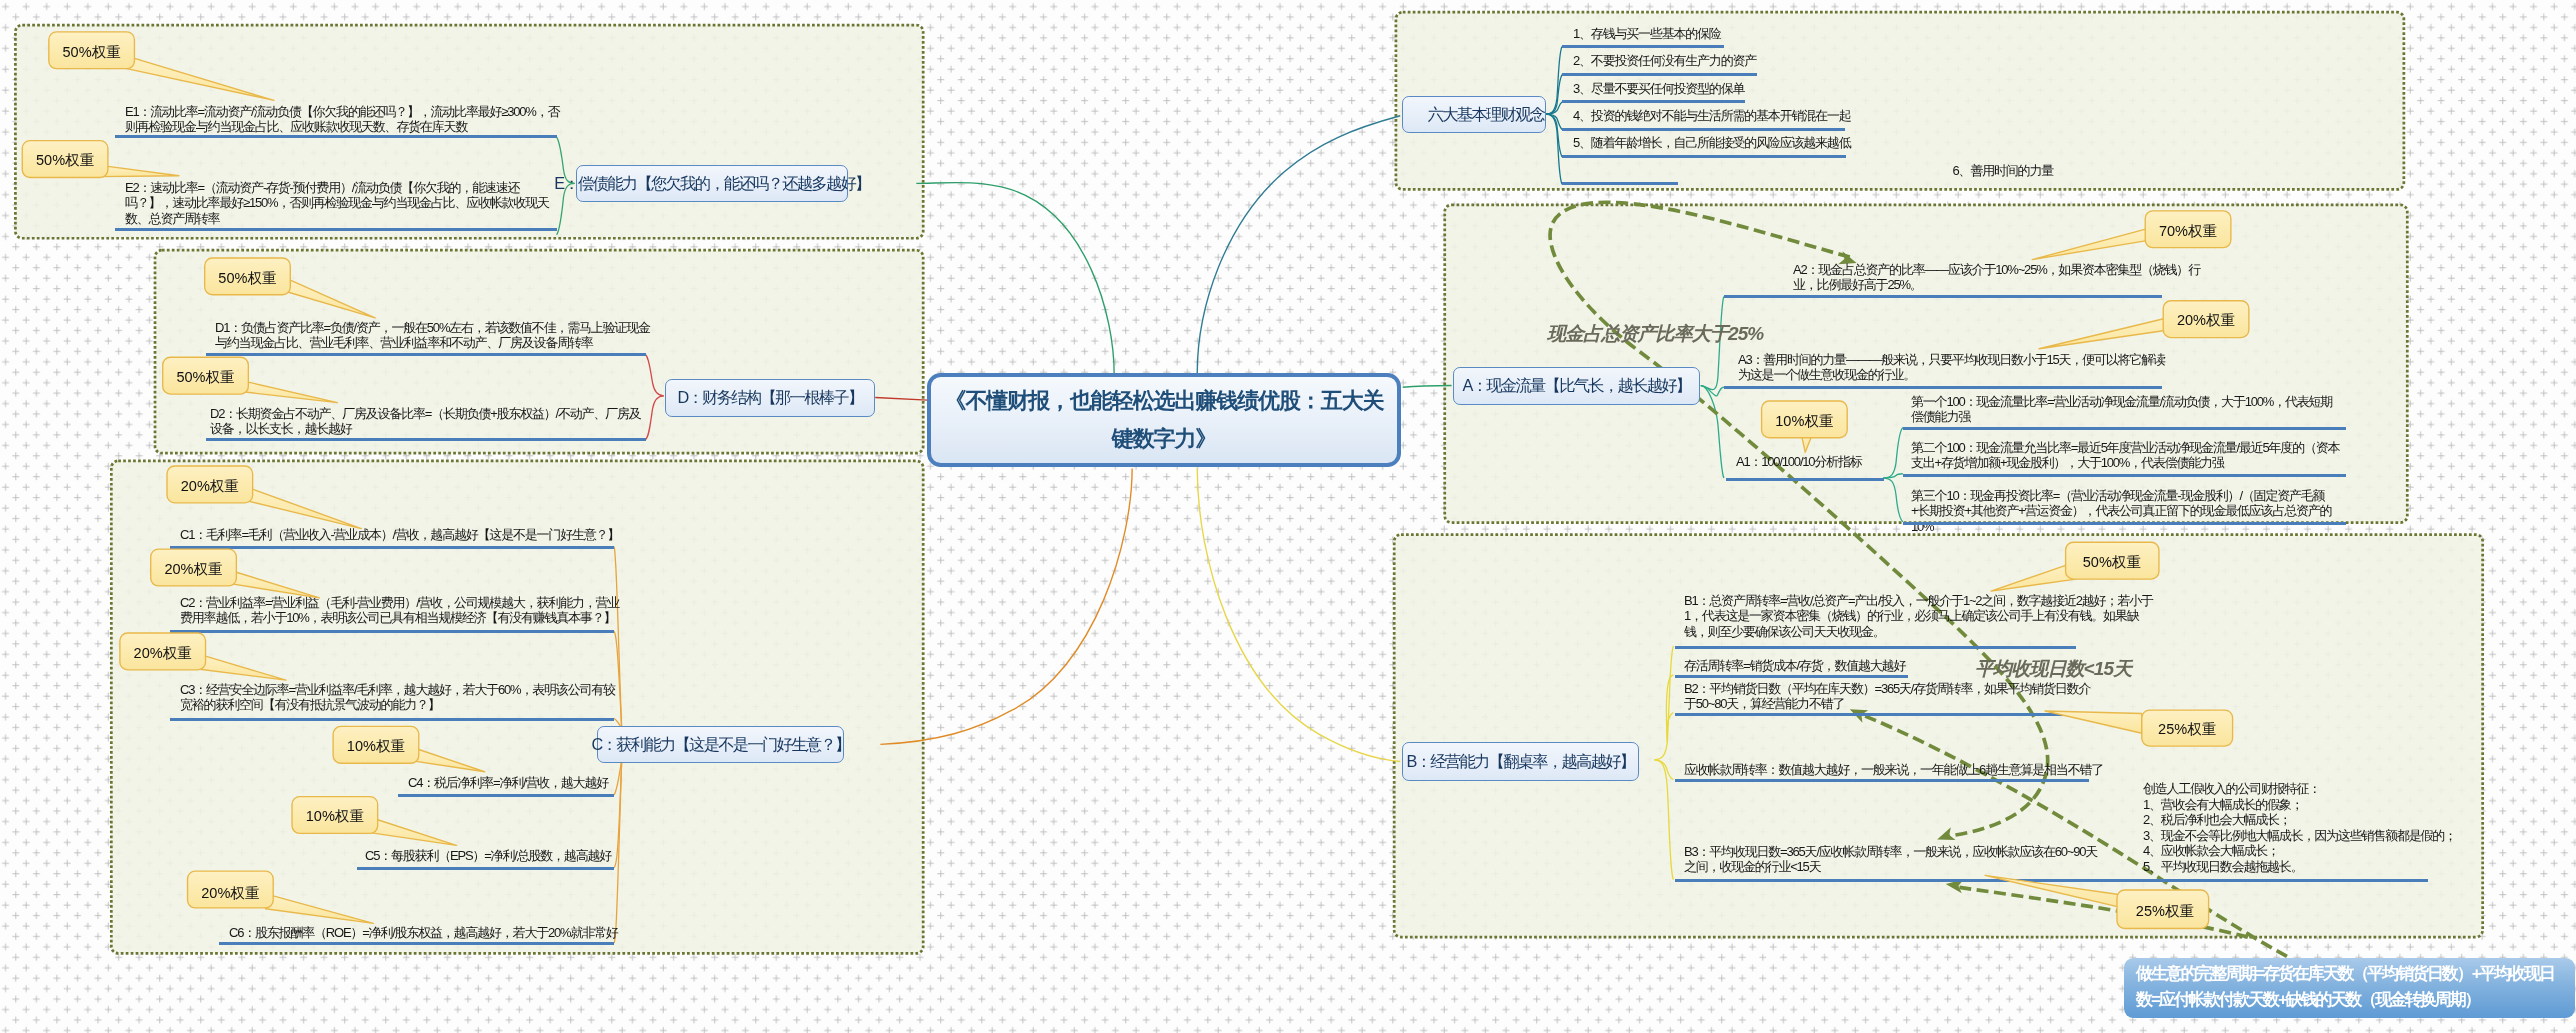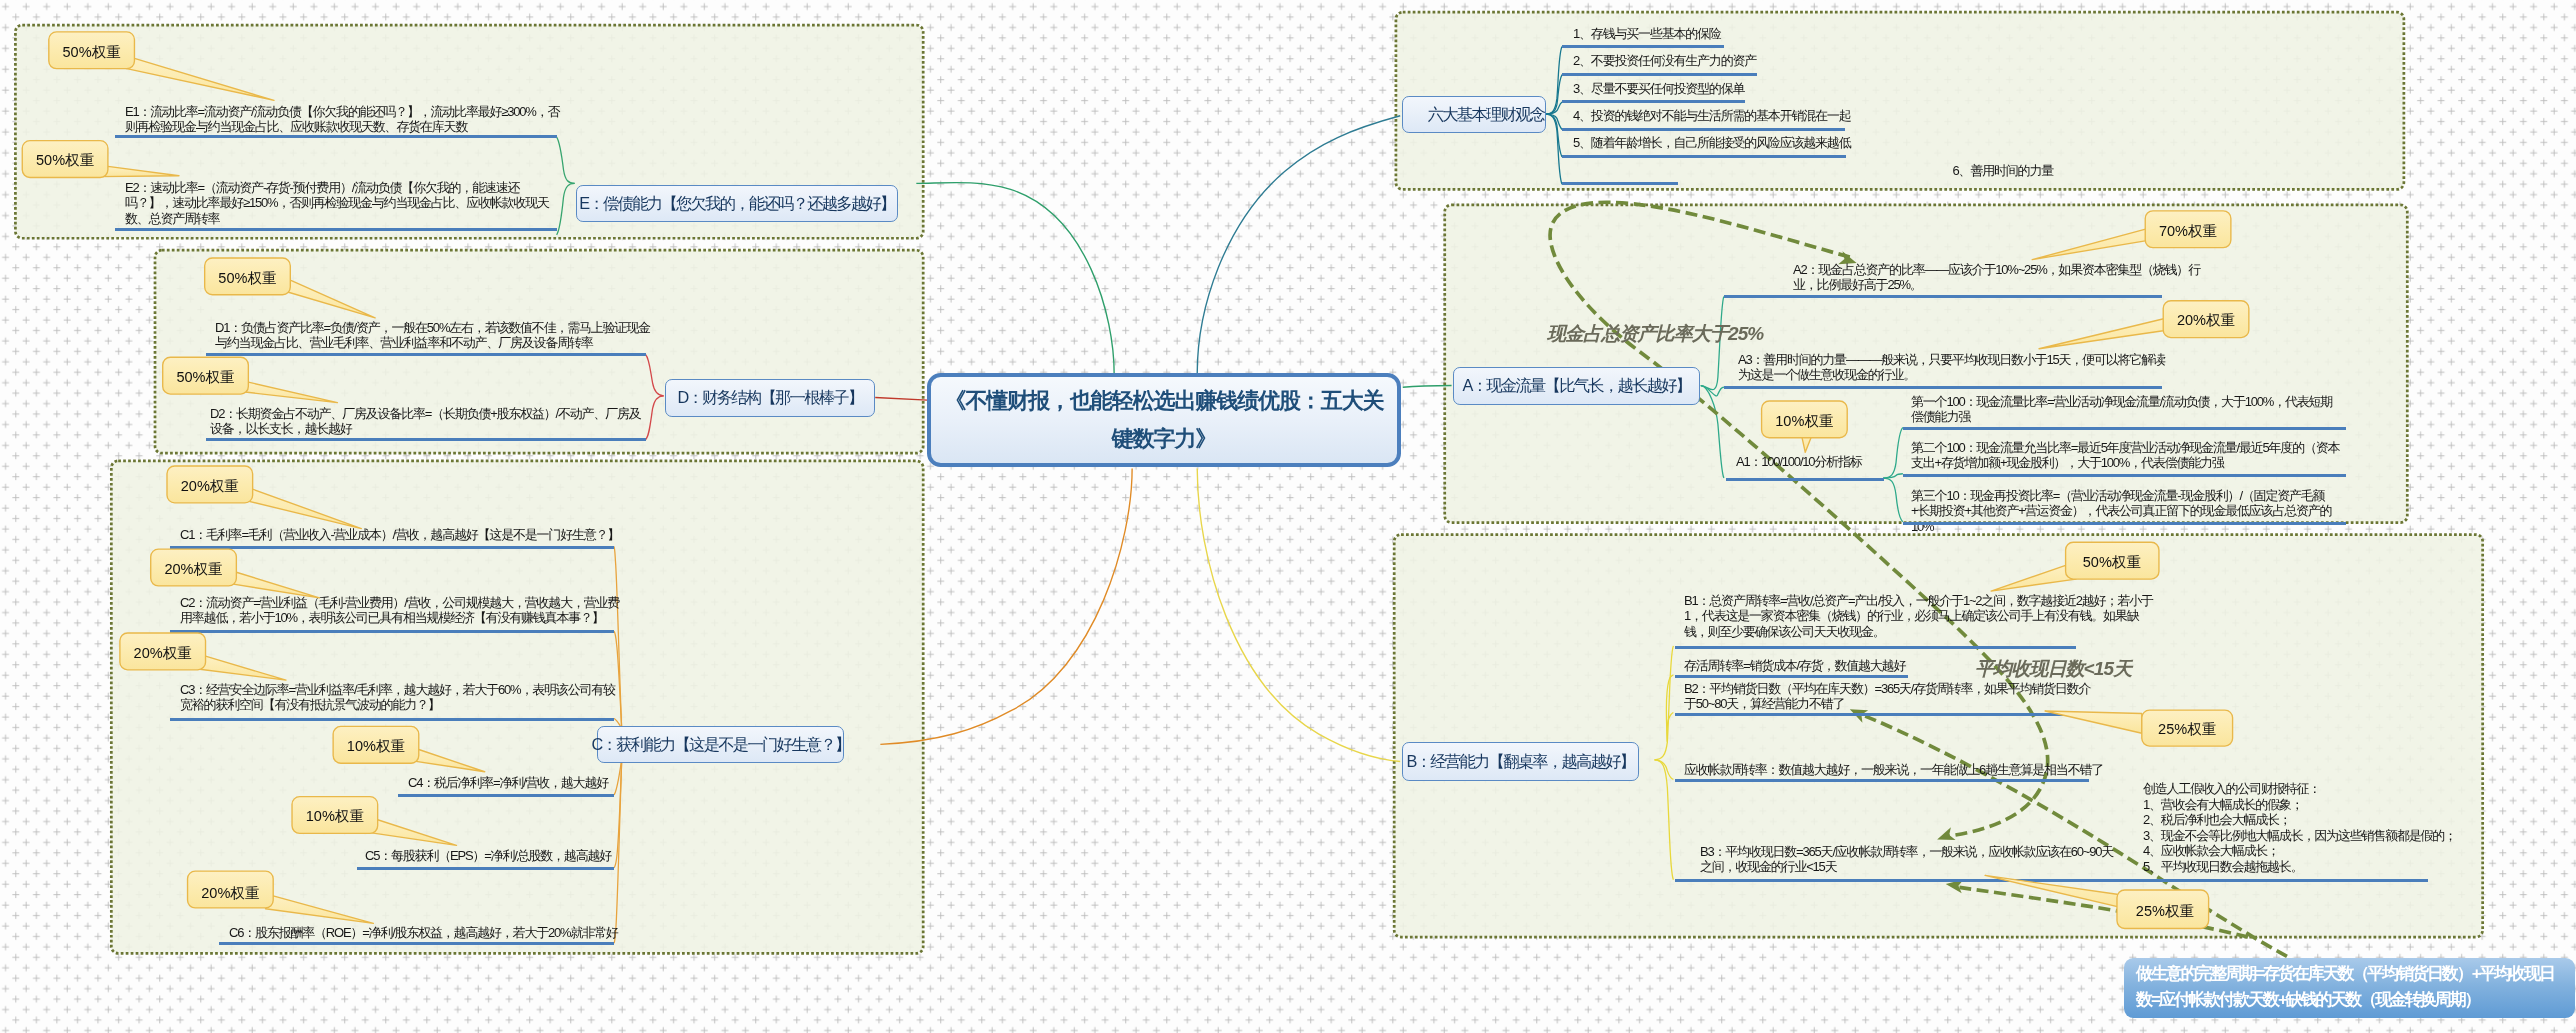--- a/index.html
+++ b/index.html
@@ -120,21 +120,21 @@
     <path transform="translate(2262,980) rotate(160)" d="M0 0 L-20 -8 L-15 0 L-20 8 Z"></path>
     <path transform="translate(2160,828) rotate(205)" d="M0 0 L-20 -8 L-15 0 L-20 8 Z"></path>
     <path transform="translate(2272,1032) rotate(188)" d="M0 0 L-20 -8 L-15 0 L-20 8 Z"></path>
   </g>
 </svg>
 
 <div class="title" style="left:927px;top:373px;width:474px;height:94px;padding:0 12px;">
   <span>《不懂财报，也能轻松选出赚钱绩优股：五大关键数字力》</span>
 </div>
 
-<div class="mainnode" style="left:576px;top:165px;width:322px;height:37px;margin-top:20px;">
+<div class="mainnode" style="left:576px;top:165px;width:272px;height:37px;">
   <span>E：偿债能力【您欠我的，能还吗？还越多越好】</span>
 </div>
 <div class="mainnode" style="left:665px;top:379px;width:210px;height:38px;">
   <span>D：财务结构【那一根棒子】</span>
 </div>
 <div class="mainnode" style="left:597px;top:726px;width:247px;height:37px;">
   <span>C：获利能力【这是不是一门好生意？】</span>
 </div>
 <div class="mainnode" style="left:1402px;top:96px;width:144px;height:37px;padding-left:24px;">
   <span>六大基本理财观念</span>
@@ -162,21 +162,21 @@
 <div class="leaf" style="left:210px;top:406px;width:438px;">
   <span>D2：长期资金占不动产、厂房及设备比率=（长期负债+股东权益）/不动产、厂房及设备，以长支长，越长越好</span>
 </div>
 <div class="ul" style="left:206px;top:438px;width:440px;"></div>
 
 <div class="leaf" style="left:180px;top:527px;width:445px;">
   <span>C1：毛利率=毛利（营业收入-营业成本）/营收，越高越好【这是不是一门好生意？】</span>
 </div>
 <div class="ul" style="left:170px;top:546px;width:444px;"></div>
 <div class="leaf" style="left:180px;top:595px;width:445px;">
-  <span>C2：流动资产=营业利益（毛利-营业费用）/营收，公司规模越大，营收越大，营业费用率越低，若小于10%，表明该公司已具有相当规模经济【有没有赚钱真本事？】</span>
+  <span>C2：营业利益率=营业利益（毛利-营业费用）/营收，公司规模越大，获利能力，营业费用率越低，若小于10%，表明该公司已具有相当规模经济【有没有赚钱真本事？】</span>
 </div>
 <div class="ul" style="left:170px;top:630px;width:444px;"></div>
 <div class="leaf" style="left:180px;top:682px;width:445px;">
   <span>C3：经营安全边际率=营业利益率/毛利率，越大越好，若大于60%，表明该公司有较宽裕的获利空间【有没有抵抗景气波动的能力？】</span>
 </div>
 <div class="ul" style="left:170px;top:718px;width:444px;"></div>
 <div class="leaf" style="left:408px;top:775px;width:257px;">
   <span>C4：税后净利率=净利/营收，越大越好</span>
 </div>
 <div class="ul" style="left:398px;top:794px;width:216px;"></div>
@@ -249,21 +249,21 @@
 </div>
 <div class="ul" style="left:1675px;top:675px;width:233px;"></div>
 <div class="leaf" style="left:1684px;top:681px;width:414px;">
   <span>B2：平均销货日数（平均在库天数）=365天/存货周转率，如果平均销货日数介于50~80天，算经营能力不错了</span>
 </div>
 <div class="ul" style="left:1675px;top:713px;width:422px;"></div>
 <div class="leaf" style="left:1684px;top:762px;width:420px;">
   <span>应收帐款周转率：数值越大越好，一般来说，一年能做上6趟生意算是相当不错了</span>
 </div>
 <div class="ul" style="left:1675px;top:779px;width:414px;"></div>
-<div class="leaf" style="left:1684px;top:844px;width:421px;margin-left:16px;">
+<div class="leaf" style="left:1684px;top:844px;width:421px;">
   <span>B3：平均收现日数=365天/应收帐款周转率，一般来说，应收帐款应该在60~90天之间，收现金的行业&lt;15天</span>
 </div>
 <div class="ul" style="left:1675px;top:879px;width:753px;"></div>
 
 <div class="leaf" style="left:2143px;top:781px;width:411px;line-height:15.6px;">
     <span style="white-space:pre-line;display:block;">创造人工假收入的公司财报特征：
 1、营收会有大幅成长的假象；
 2、税后净利也会大幅成长；
 3、现金不会等比例地大幅成长，因为这些销售额都是假的；
 4、应收帐款会大幅成长；

